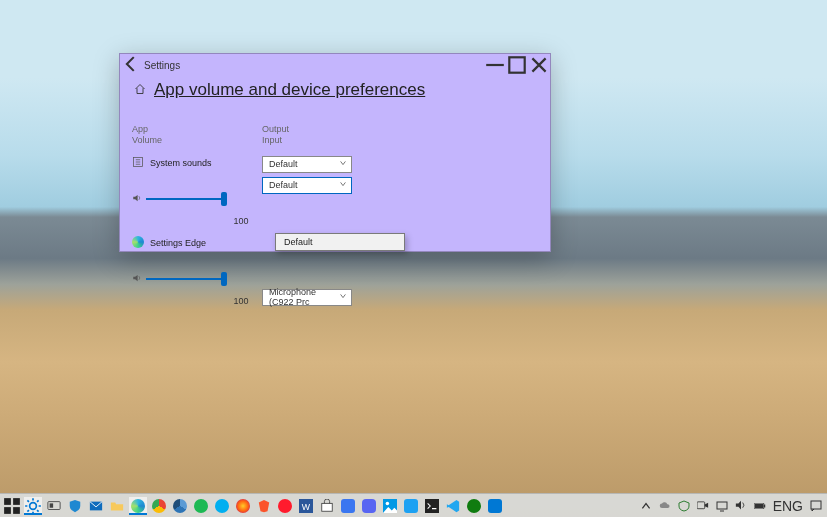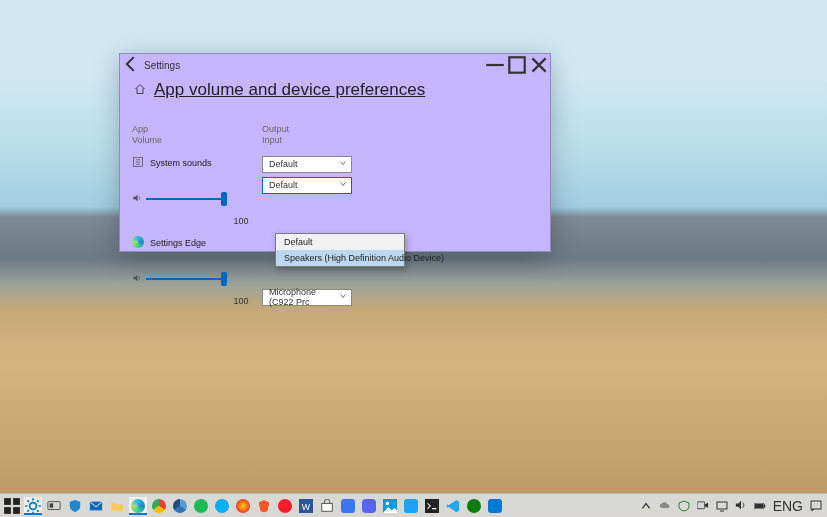--- a/index.html
+++ b/index.html
@@ -242,21 +242,20 @@
         <div class="select">
           <span>Microphone (C922 Prc</span>
           <span class="chev"><svg viewBox="0 0 10 10">
                 <path d="M2 3 L5 7 L8 3" stroke="#555" fill="none"></path>
               </svg></span>
         </div>
       </div>
 
       <div class="dropdown" style="left:143px; top:109px; width:130px;">
         <div class="opt">Default</div>
-        <div class="opt sel">Speakers (High Definition Audio Device)</div>
       </div>
 
     </div>
   </div>
 </div>
 
 <div class="taskbar">
   <div class="tb-item">
     <svg viewBox="0 0 16 16">
         <rect x="1" y="1" width="6" height="6" fill="#222"></rect>

